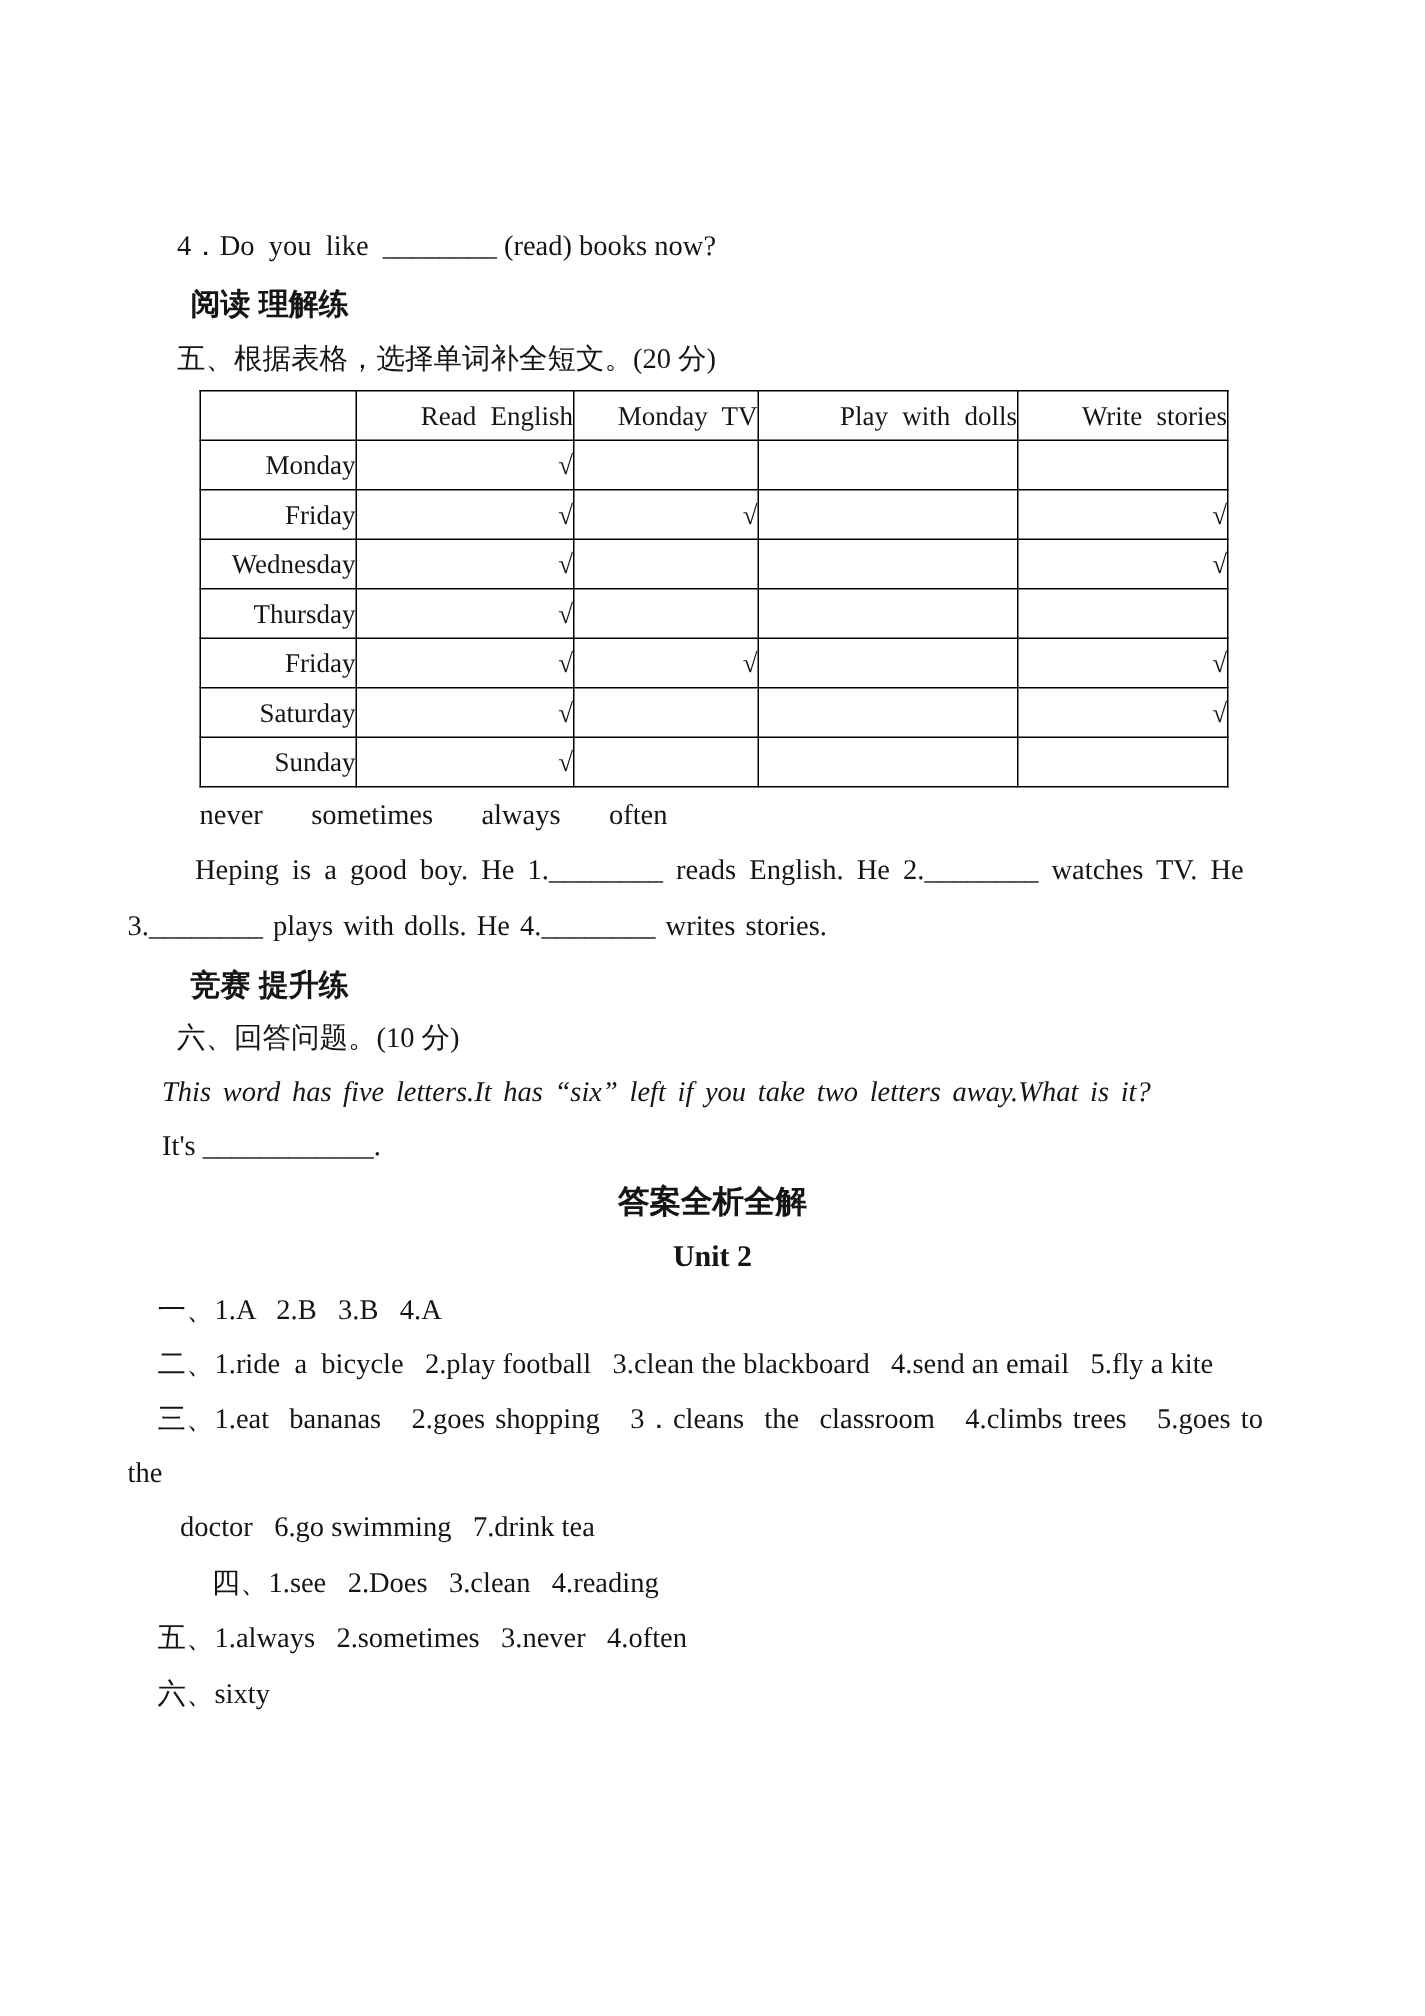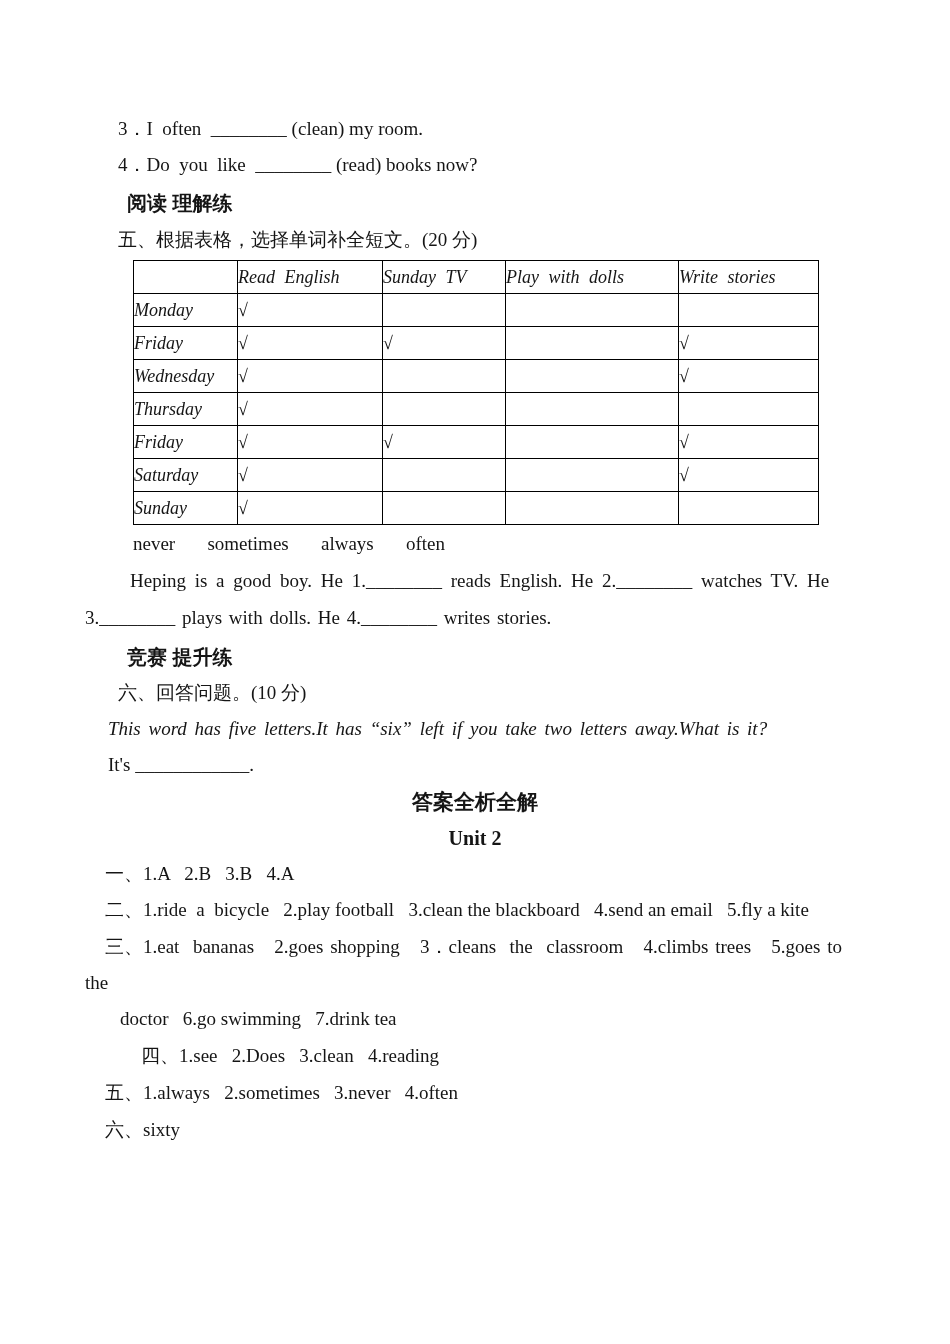--- a/index.html
+++ b/index.html
@@ -32,57 +32,55 @@
     left: 133px;
     top: 260px;
     width: 685px;
     border-collapse: collapse;
     table-layout: fixed;
   }
   table.sched th, table.sched td {
     border: 1.5px solid #000;
     height: 32px;
     padding: 0;
-    text-align: left;
+    text-align: right;
     vertical-align: middle;
     font-size: 18px;
     font-weight: normal;
     font-family: "Liberation Serif", "DejaVu Serif", serif;
     overflow: hidden;
-    font-style: italic;
   }
   table.sched th { word-spacing: 5px; }
   td.check-cell { font-size: 17px; }
 </style>
 </head>
 <body>
 
 <div class="page">
 
-  <div class="line" style="left:118px; top:116px;">3．I  often  ________ (clean) my room.</div>
 
   <div class="line" style="left:118px; top:152px;">4．Do  you  like  ________ (read) books now?</div>
 
   <div class="line cn-head" style="left:127px; top:190px;">阅读 理解练</div>
 
   <div class="line" style="left:118px; top:227px;">五、根据表格，选择单词补全短文。(20 分)</div>
 
   <table class="sched">
     <colgroup>
       <col style="width:104px">
         <col style="width:145px">
         <col style="width:123px">
       <col style="width:173px">
         <col style="width:140px">
     </colgroup>
     <thead>
       <tr>
         <th></th>
         <th>Read English</th>
-        <th>Sunday TV</th>
+        <th>Monday TV</th>
         <th>Play with dolls</th>
         <th>Write stories</th>
       </tr>
     </thead>
     <tbody>
       <tr>
         <td>Monday</td>
         <td class="check-cell">√</td>
         <td class="check-cell"></td>
         <td class="check-cell"></td>

